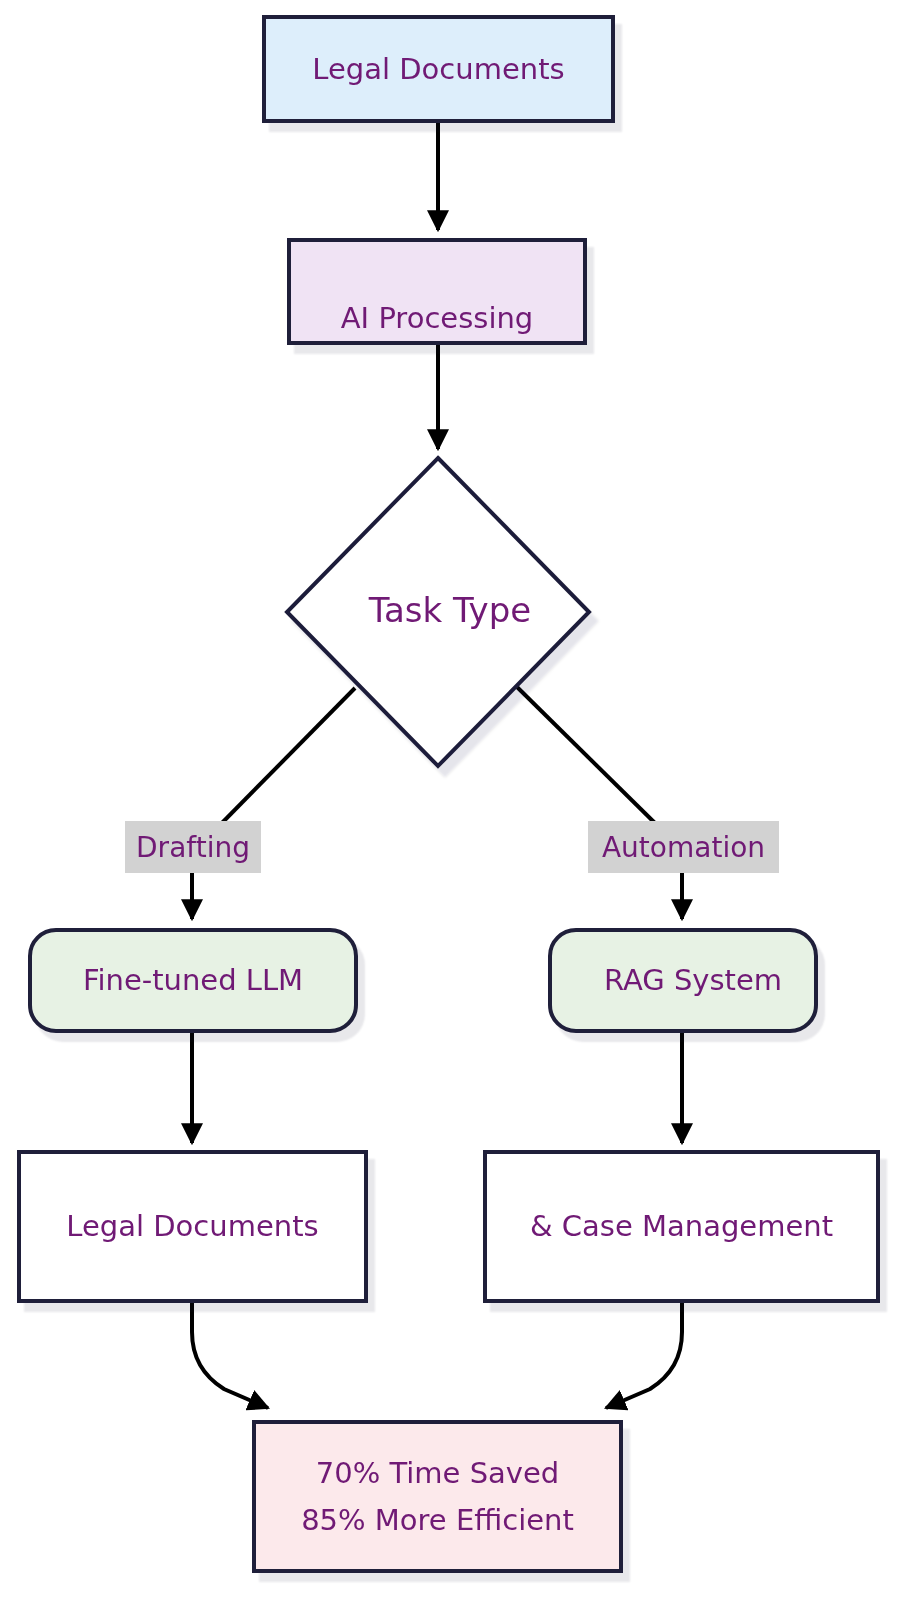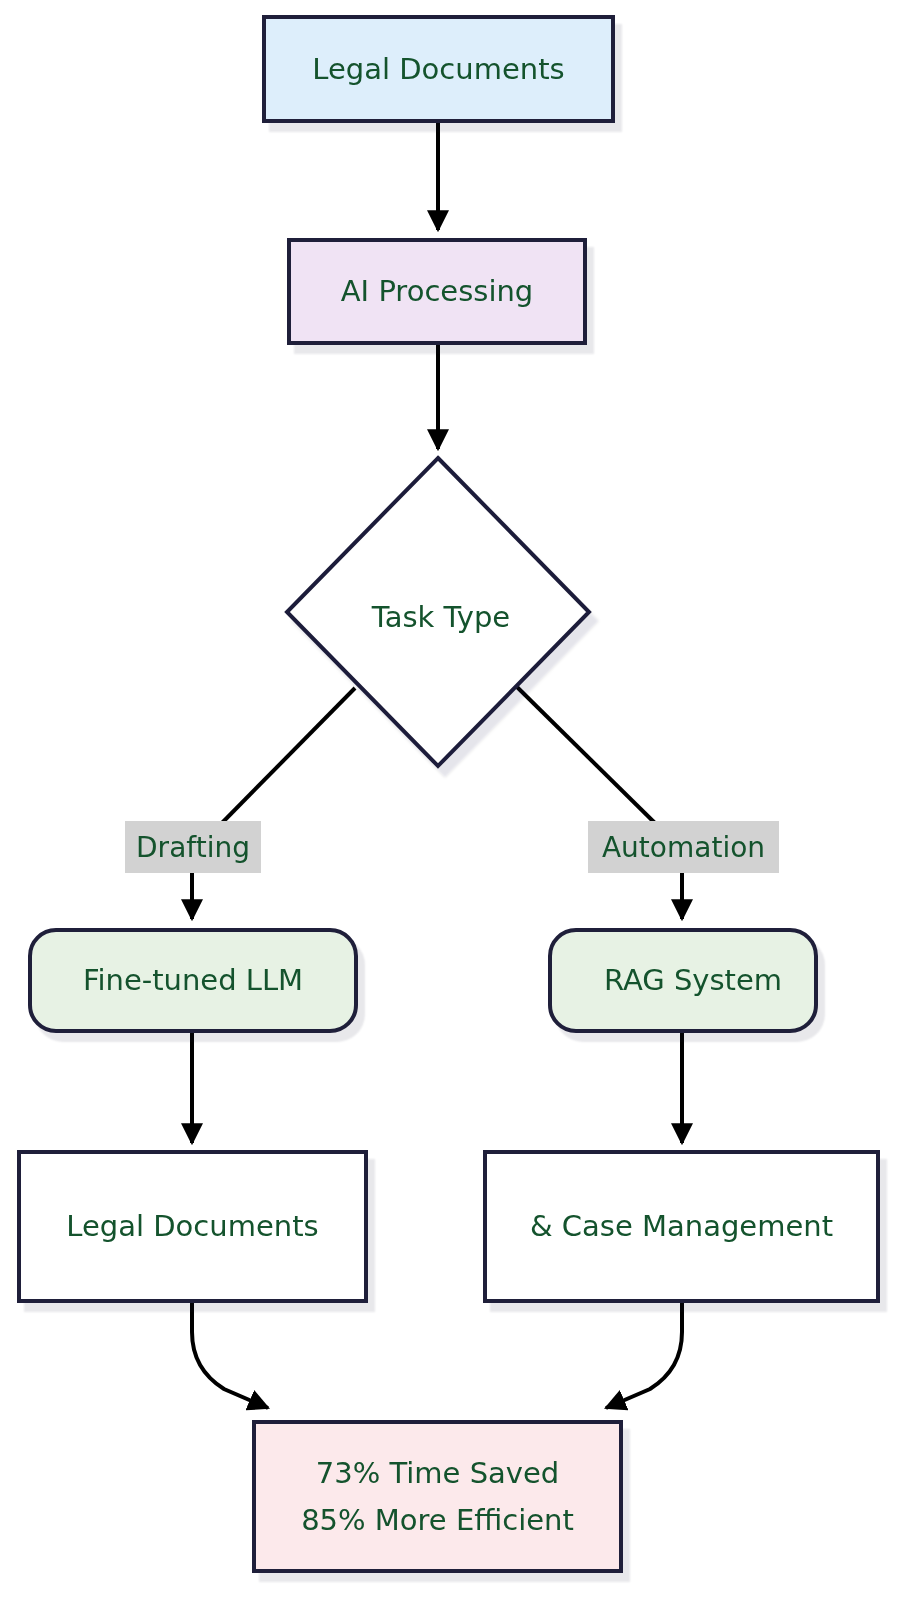--- a/index.html
+++ b/index.html
@@ -4,21 +4,21 @@
 <style>
   * { margin:0; padding:0; box-sizing:border-box; }
   html,body { background:#ffffff; }
   body { font-family:"DejaVu Sans","Liberation Sans",sans-serif; }
 
   .canvas {
     position:relative;
     width:903px; height:1600px;
     background:#ffffff;
     overflow:hidden;
-    color:#14532d;
+    color:#701a75;
   }
 
   .edge-layer { position:absolute; left:0; top:0; }
 
   .edgepaths path {
     stroke:#000000;
     stroke-width:4;
     fill:none;
   }
   #arrowhead path { fill:#000000; stroke:none; }
@@ -42,24 +42,24 @@
     box-shadow:7px 9px 2px rgba(33,33,60,0.10);
   }
   .fill-blue   { background:#ddeefb; }
   .fill-purple { background:#f0e3f4; }
   .fill-green  { background:#e7f2e4;border-radius:28px; }
   .fill-white  { background:#ffffff; }
   .fill-pink   { background:#fce9eb; }
 
   .diamond-label {
     position:absolute;
-    left:331px; top:590px;
+    left:340px; top:590px;
     width:220px; height:44px;
-    display:flex; align-items:flex-end; justify-content:center;
-    font-size:29px;
+    display:flex; align-items:flex-start; justify-content:center;
+    font-size:34px;
     white-space:nowrap;
   }
 
   .edge-label {
     position:absolute;
     height:52px;
     display:inline-flex;
     align-items:center;
     justify-content:center;
     background:#d2d2d2;
@@ -98,21 +98,21 @@
       <path d="M682,1303 L682,1332 Q682,1369 650,1389 L606,1408" marker-end="url(#arrowhead)"></path>
     </g>
 
     <polygon class="diamond" points="438,458 589,612 438,766 287,612" filter="url(#ds)" fill="#ffffff"></polygon>
   </svg>
 
   <div class="node fill-blue" style="left:262px; top:15px; width:353px; height:108px;">
     <span>Legal Documents</span>
   </div>
 
-  <div class="node fill-purple" style="left:287px; top:238px; width:300px; height:107px;">
+  <div class="node fill-purple" style="left:287px; top:238px; width:300px; height:107px;justify-content:flex-end;">
     <span>AI Processing</span>
   </div>
 
   <div class="diamond-label">
     <span>Task Type</span>
   </div>
 
   <div class="edge-label edge-label-left">
     <span>Drafting</span>
   </div>
@@ -131,17 +131,17 @@
 
   <div class="node fill-white" style="left:17px; top:1150px; width:351px; height:153px;">
     <span>Legal Documents</span>
   </div>
 
   <div class="node fill-white" style="left:483px; top:1150px; width:397px; height:153px;">
     <span>&amp; Case Management</span>
   </div>
 
   <div class="node fill-pink" style="left:252px; top:1420px; width:371px; height:153px;">
-    <span>73% Time Saved</span>
+    <span>70% Time Saved</span>
     <span>85% More Efficient</span>
   </div>
 
 </div>
 
 </body></html>

